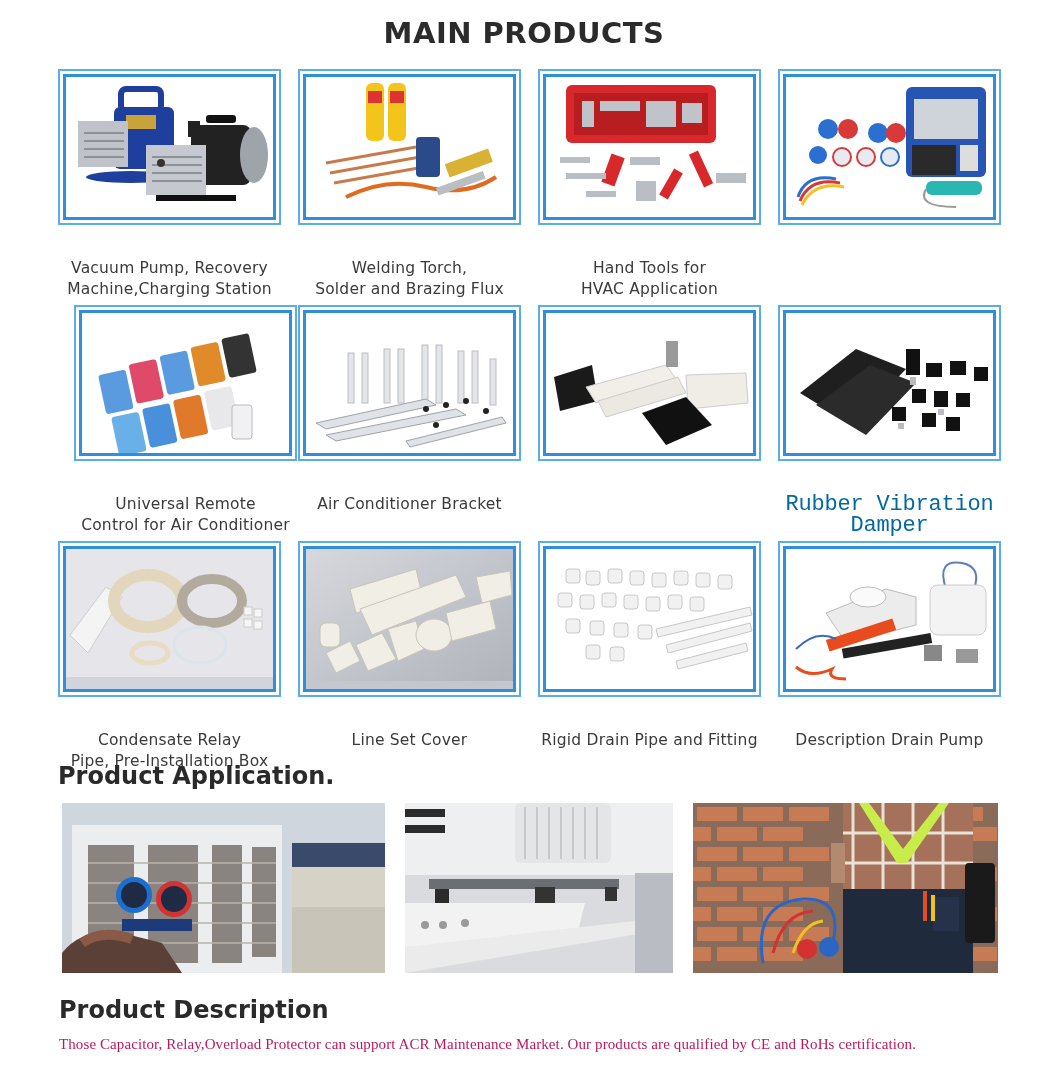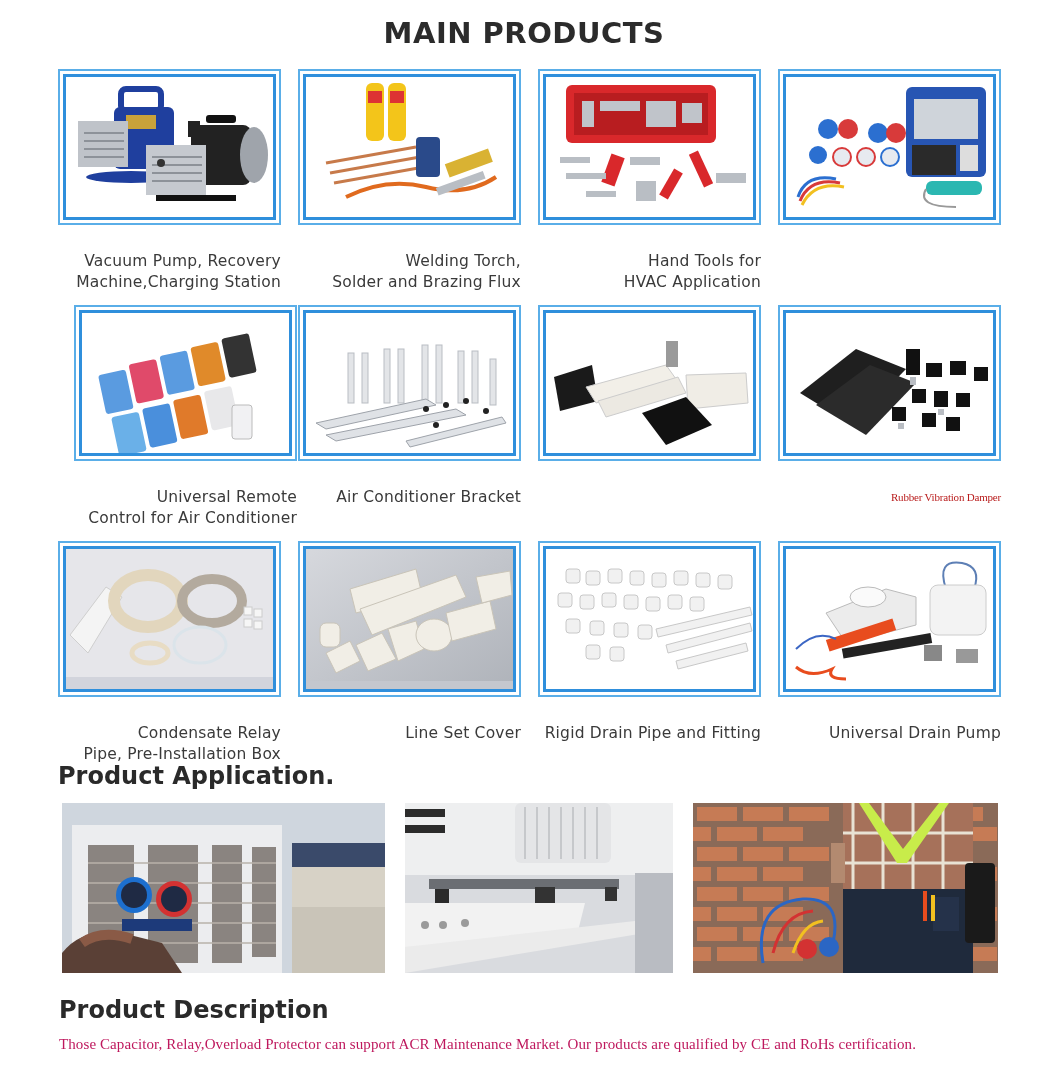--- a/index.html
+++ b/index.html
@@ -20,25 +20,25 @@
     border: 2px solid #5aaee8;
     padding: 3px;
     background: #ffffff;
   }
   .frame-inner {
     width: 100%; height: 100%;
     border: 3px solid #2f8fdc;
     position: relative; overflow: hidden;
   }
   .caption {
-    margin-top: 26px; text-align: right; font-size: 16.5px; line-height: 21px;
+    margin-top: 33px; text-align: center; font-size: 16.5px; line-height: 21px;
     color: #3a3a3a; white-space: pre-line;
     font-family: "DejaVu Sans", sans-serif; font-size: 15.5px; letter-spacing: 0.2px;
   }
-  .caption.narrow { font-family: Liberation Serif, serif; font-size: 11px; letter-spacing: -0.2px; color: #b91c1c; }
+  .caption.narrow { font-family: Liberation Mono, monospace; font-size: 22px; letter-spacing: -0.2px; color: #0369a1; }
 
   .h2 {
     position: absolute; font-family: "DejaVu Sans", sans-serif;
     font-weight: 700; font-size: 24px; color: #2a2a2a;
   }
   .app-img { position: absolute; top: 803px; height: 170px; overflow: hidden; }
   .desc {
     position: absolute; left: 59px; top: 1032px; width: 940px;
     font-family: Liberation Serif, serif; font-size: 15px; line-height: 24px; color: #be185d;
     letter-spacing: 0.1px;
@@ -380,21 +380,21 @@
         <ellipse cx="82" cy="48" rx="18" ry="10" fill="#fafafa" stroke="#bbb"></ellipse>
         <rect x="40" y="80" width="70" height="12" fill="#e84c1e" transform="rotate(-18 75 86)"></rect>
         <rect x="56" y="92" width="90" height="10" fill="#222" transform="rotate(-10 100 97)"></rect>
         <path d="M10 100 Q30 80 50 90" stroke="#3b66c4" stroke-width="2" fill="none"></path>
         <path d="M10 118 Q24 130 46 120 Q40 130 60 130" stroke="#e84c1e" stroke-width="3" fill="none"></path>
         <rect x="138" y="96" width="18" height="16" fill="#888"></rect>
         <rect x="170" y="100" width="22" height="14" fill="#999"></rect>
       </svg>
     </div>
       </div>
-    <div class="caption">Universal Drain Pump</div>
+    <div class="caption">Description Drain Pump</div>
   </div>
 </div>
 
 <h2 class="h2" style="left:58px;top:762px">Product Application.</h2>
 
 <div class="app-img" style="left:62px;width:323px">
   <svg width="323" height="170" viewBox="0 0 323 170">
     <rect width="323" height="170" fill="#cfd6de"></rect>
     <rect x="230" y="40" width="93" height="24" fill="#3a4a6a"></rect>
     <rect x="230" y="64" width="93" height="40" fill="#d7d2c6"></rect>

